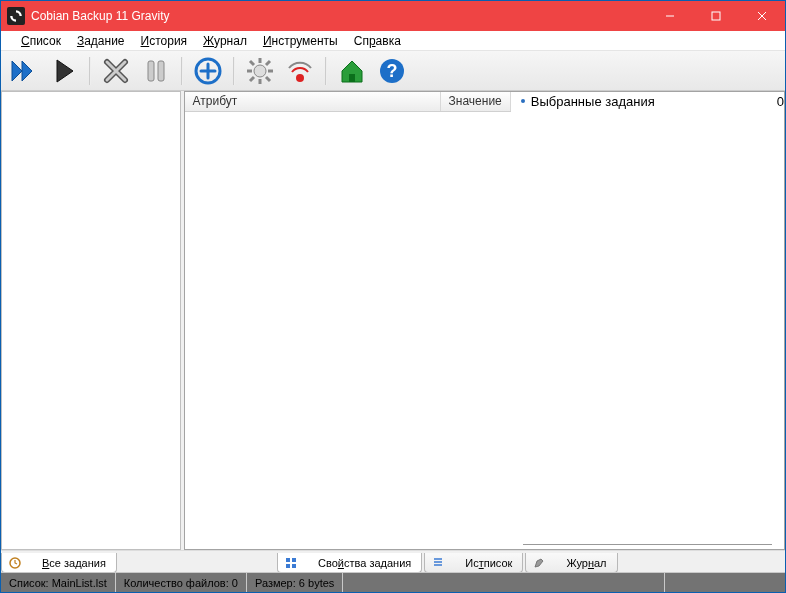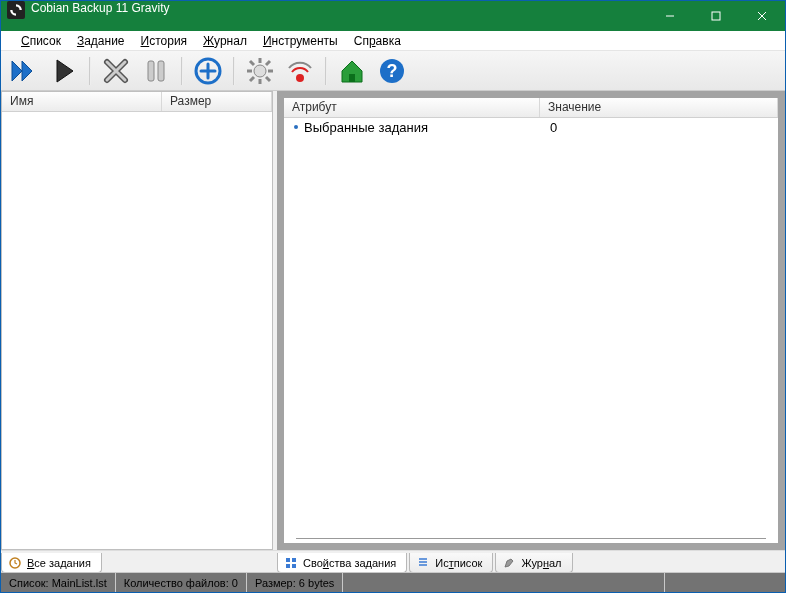--- a/index.html
+++ b/index.html
@@ -1,60 +1,60 @@
 <!DOCTYPE html>
 <html><head>
 <meta charset="utf-8">
 <style>
   * { box-sizing: border-box; }
   html, body { margin: 0; padding: 0; font-family: "Segoe UI", Tahoma, sans-serif; font-size: 12px; color: #000; }
   body { width: 786px; height: 593px; background: #fff; border: 1px solid #0a5fb0; display: flex; flex-direction: column; overflow: hidden; }
 
   
-  .titlebar { height: 30px; background: #15803d; color: #fff; display: flex; align-items: flex-start; padding: 0 0 0 6px; }
+  .titlebar { height: 30px; background: #ef4444; color: #fff; display: flex; align-items: center; padding: 0 0 0 6px; }
   .titlebar .app-icon { width: 18px; height: 18px; margin-right: 6px; background: #222; border-radius: 2px; display: flex; align-items: center; justify-content: center; }
   .titlebar .app-icon svg { width: 14px; height: 14px; }
   .titlebar .title { flex: 1; font-size: 12px; }
   .titlebar .win-btn { width: 46px; height: 30px; display: flex; align-items: center; justify-content: center; cursor: default; }
   .titlebar .win-btn svg { width: 10px; height: 10px; stroke: #fff; fill: none; stroke-width: 1; }
 
   
   .menubar { height: 20px; background: #fff; display: flex; align-items: center; padding: 0 12px; border-bottom: 1px solid #e5e5e5; }
   .menubar .menu-item { padding: 2px 8px; cursor: default; }
   .menubar .menu-item u { text-decoration: underline; }
 
   
   .toolbar { height: 40px; background: linear-gradient(#f6f6f6, #e8e8e8); border-bottom: 1px solid #ccc; display: flex; align-items: center; padding: 0 6px; gap: 6px; }
   .tool-btn { width: 34px; height: 34px; display: flex; align-items: center; justify-content: center; border-radius: 3px; }
   .sep { width: 2px; height: 28px; background: linear-gradient(to right, #bbb, #fff); margin: 0 2px; }
 
   
   .main { flex: 1; display: flex; min-height: 0; }
   .panel-left { width: 272px; border: 1px solid #bfbfbf; background: #fff; display: flex; flex-direction: column; margin-bottom: 0; }
   .splitter { width: 4px; background: #f0f0f0; cursor: col-resize; }
-  .panel-right { flex: 1; border: 7px solid #a3a3a3; background: #fff; display: flex; flex-direction: column; }
+  .panel-right { flex: 1; border: 1px solid #a3a3a3; background: #fff; display: flex; flex-direction: row; }
 
   .col-headers { display: flex; height: 20px; background: linear-gradient(#fefefe,#ececec); border-bottom: 1px solid #d0d0d0; }
   .col-headers .col { padding: 2px 8px; border-right: 1px solid #d8d8d8; font-size: 12px; color: #333; }
   .panel-left .col.name { width: 160px; }
   .panel-left .col.size { flex: 1; }
   .panel-right .col.attr { width: 256px; }
   .panel-right .col.val { flex: 1; }
 
   .grid-body { flex: 1; overflow: auto; position: relative; }
   .grid-item { display: flex; height: 18px; align-items: center; font-size: 13px; padding-left: 10px; }
   .grid-item .bullet { width: 4px; height: 4px; background: #2a6fc0; border-radius: 50%; margin-right: 6px; }
   .grid-item .attr-cell { width: 246px; }
   .grid-item .val-cell { flex: 1; }
 
   .right-scroll-hint { position: absolute; bottom: 4px; left: 12px; right: 12px; height: 1px; background: #999; }
 
   
   .tabs-row { display: flex; height: 22px; align-items: flex-end; }
-  .tab { display: flex; align-items: center; height: 20px; padding: 0 10px 0 6px; margin-right: 2px; border: 1px solid #b8b8b8; border-top: none; background: linear-gradient(#f9f9f9,#ececec); font-size: 11px; gap: 5px; border-radius: 0 0 4px 4px; }
+  .tab { display: flex; align-items: center; height: 20px; padding: 0 10px 0 6px; margin-right: 2px; border: 1px solid #b8b8b8; border-top: none; background: linear-gradient(#f9f9f9,#ececec); font-size: 11px; gap: 20px; border-radius: 0 0 4px 4px; }
   .tab.active { background: #fff; }
   .tab .t-ico { width: 14px; height: 14px; display: flex; align-items: center; justify-content: center; }
   .tab u { text-decoration: underline; }
 
   
   .statusbar { height: 20px; border-top: 1px solid #c9c9c9; background: #737373; display: flex; align-items: center; font-size: 11px; }
   .status-cell { padding: 0 8px; border-right: 1px solid #c9c9c9; height: 100%; display: flex; align-items: center; }
   .status-cell.last { border-right: none; flex: 0 0 120px; }
   .status-flex { flex: 1; }
 
@@ -153,24 +153,20 @@
   <div class="tool-btn">
     <svg width="30" height="30" viewBox="0 0 30 30">
         <circle cx="15" cy="15" r="12" fill="#1d6fc8"></circle>
         <text x="15" y="21" font-size="18" font-weight="bold" fill="#fff" text-anchor="middle">?</text>
       </svg>
   </div>
 </div>
 
 <div class="main">
   <div class="panel-left">
-    <div class="col-headers">
-      <div class="col name">Имя</div>
-      <div class="col size">Размер</div>
-    </div>
     <div class="grid-body"></div>
   </div>
   <div class="splitter"></div>
   <div class="panel-right">
     <div class="col-headers">
       <div class="col attr">Атрибут</div>
       <div class="col val">Значение</div>
     </div>
     <div class="grid-body">
       <div class="grid-item">

